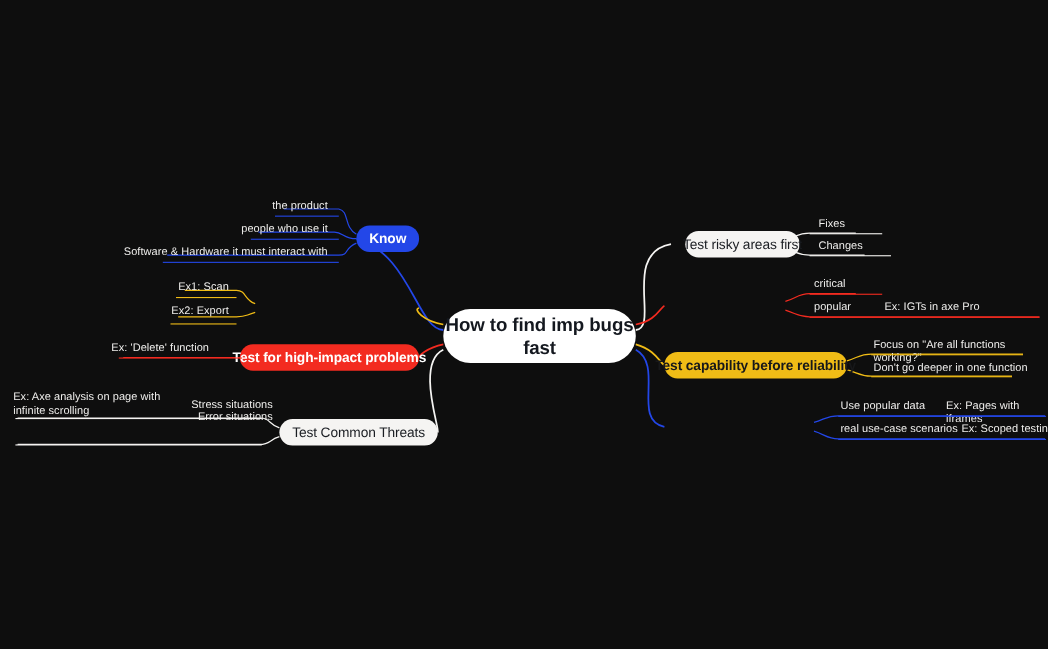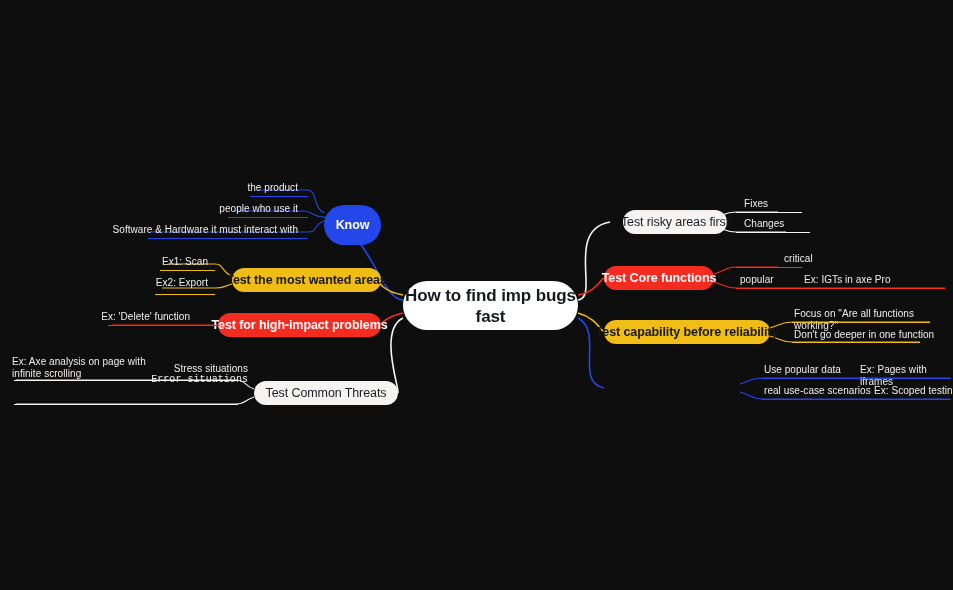--- a/index.html
+++ b/index.html
@@ -83,43 +83,37 @@
     <path d="M770,336 C780,339 782,342 792,342 L920,342" fill="none" stroke="#f0bc16" stroke-width="1.1"></path>
 
     <path d="M740,384 C750,381 752,378 762,378 L950,378" fill="none" stroke="#2347e8" stroke-width="1.1"></path>
     <path d="M740,392 C750,395 752,399 762,399 L950,399" fill="none" stroke="#2347e8" stroke-width="1.1"></path>
   </svg>
 
   <div class="node center" style="left:403px; top:281px; width:175px; height:49px;">
     <span>How to find imp bugs fast</span>
   </div>
 
-  <div class="node blue m2" style="left:324px; top:205px; width:57px; height:40px;">
+  <div class="node blue m2" style="left:324px; top:205px; width:57px; height:24px;">
     <span>Know</span>
   </div>
 
-  <div class="node amber m2" style="left:232px; top:268px; width:149px; height:24px;">
-    <span>Test the most wanted areas</span>
-  </div>
 
   <div class="node red m2" style="left:218px; top:313px; width:163px; height:24px;">
     <span>Test for high-impact problems</span>
   </div>
 
   <div class="node white m2" style="left:254px; top:381px; width:144px; height:24px;">
     <span>Test Common Threats</span>
   </div>
 
   <div class="node white m2" style="left:610px; top:210px; width:104px; height:24px;margin-left:13px;">
     <span>Test risky areas first</span>
   </div>
 
-  <div class="node red m2" style="left:604px; top:266px; width:110px; height:24px;">
-    <span>Test Core functions</span>
-  </div>
 
   <div class="node amber m2" style="left:604px; top:320px; width:166px; height:24px;">
     <span>Test capability before reliability</span>
   </div>
 
 
   <div class="leaf r" style="left:148px; top:182px; width:150px;">
     <span>the product</span>
   </div>
   <div class="rule" style="left:250px; top:196px; width:58px; background:#2347e8;"></div>
@@ -150,36 +144,36 @@
   <div class="rule" style="left:108px; top:325px; width:112px; background:#f32b20;"></div>
 
   <div class="leaf r" style="left:138px; top:363px; width:110px;">
     <span>Stress situations</span>
   </div>
   <div class="leaf l" style="left:12px; top:356px; width:135px;">
     <span>Ex: Axe analysis on page with infinite scrolling</span>
   </div>
   <div class="rule" style="left:14px; top:380px; width:224px; background:#f5f4f2;"></div>
 
-  <div class="leaf r" style="left:138px; top:374px; width:110px;font-family:Liberation Mono, monospace;">
+  <div class="leaf r" style="left:138px; top:374px; width:110px;">
     <span>Error situations</span>
   </div>
   <div class="rule" style="left:14px; top:404px; width:224px; background:#f5f4f2;"></div>
 
   <div class="leaf l" style="left:744px; top:198px; width:90px;">
     <span>Fixes</span>
   </div>
   <div class="rule" style="left:736px; top:212px; width:66px; background:#f5f4f2;"></div>
 
   <div class="leaf l" style="left:744px; top:218px; width:90px;">
     <span>Changes</span>
   </div>
   <div class="rule" style="left:736px; top:232px; width:74px; background:#f5f4f2;"></div>
 
-  <div class="leaf l" style="left:740px; top:253px; width:90px;margin-left:44px;">
+  <div class="leaf l" style="left:740px; top:253px; width:90px;">
     <span>critical</span>
   </div>
   <div class="rule" style="left:736px; top:267px; width:66px; background:#f32b20;"></div>
 
   <div class="leaf l" style="left:740px; top:274px; width:90px;">
     <span>popular</span>
   </div>
   <div class="leaf l" style="left:804px; top:274px; width:140px;">
     <span>Ex: IGTs in axe Pro</span>
   </div>

